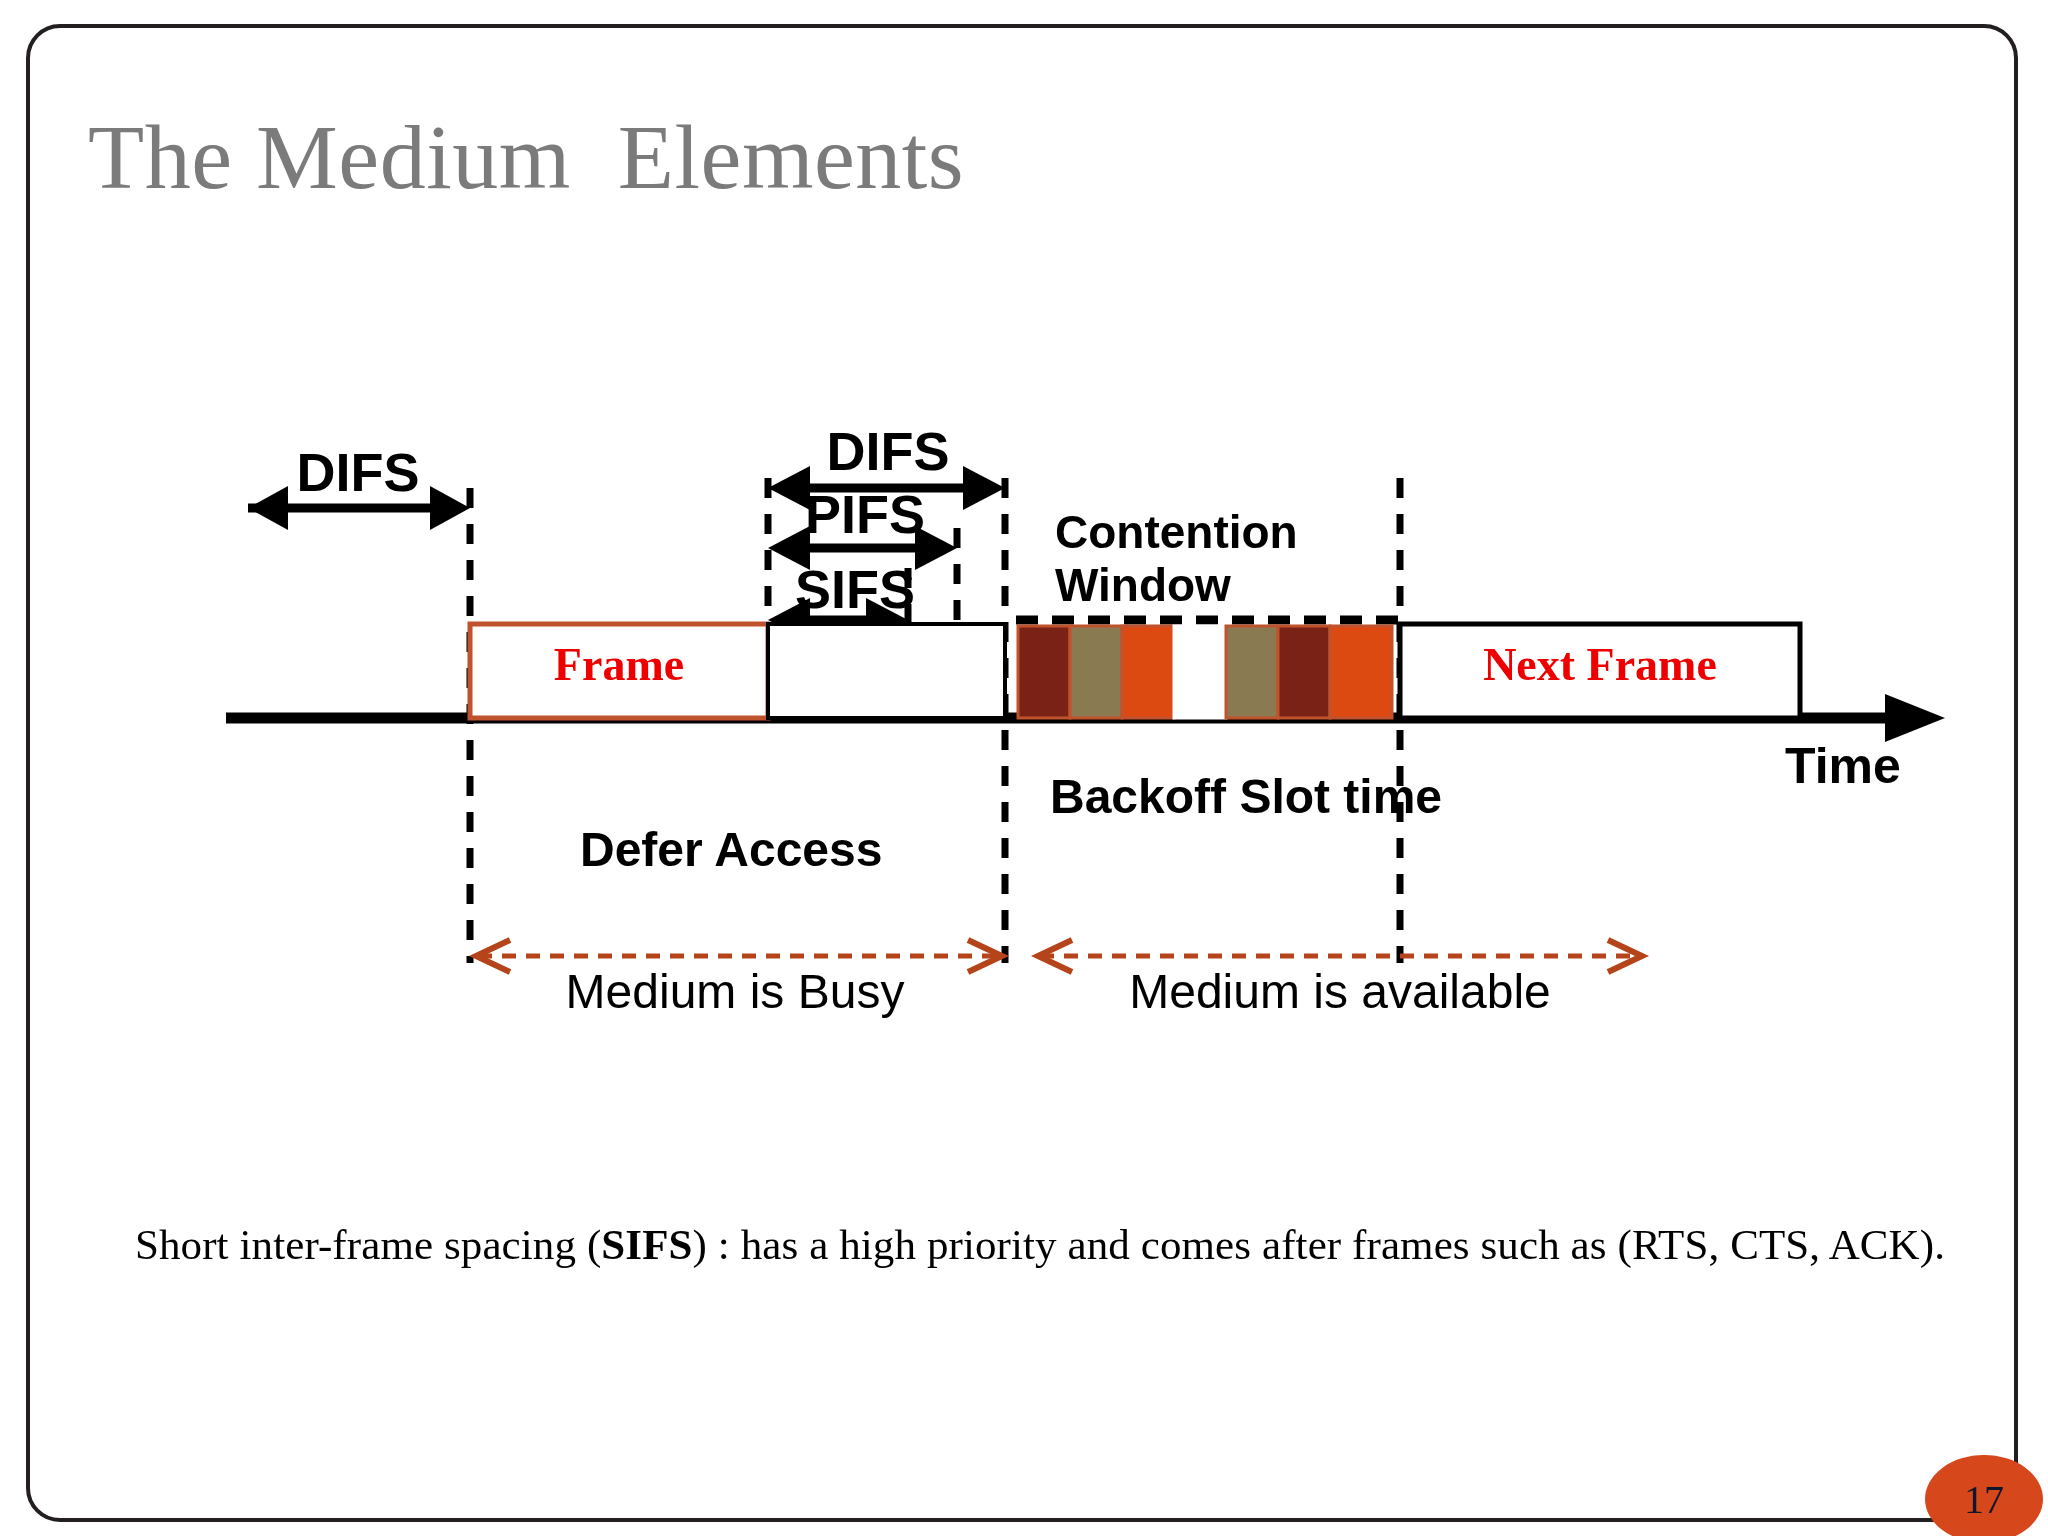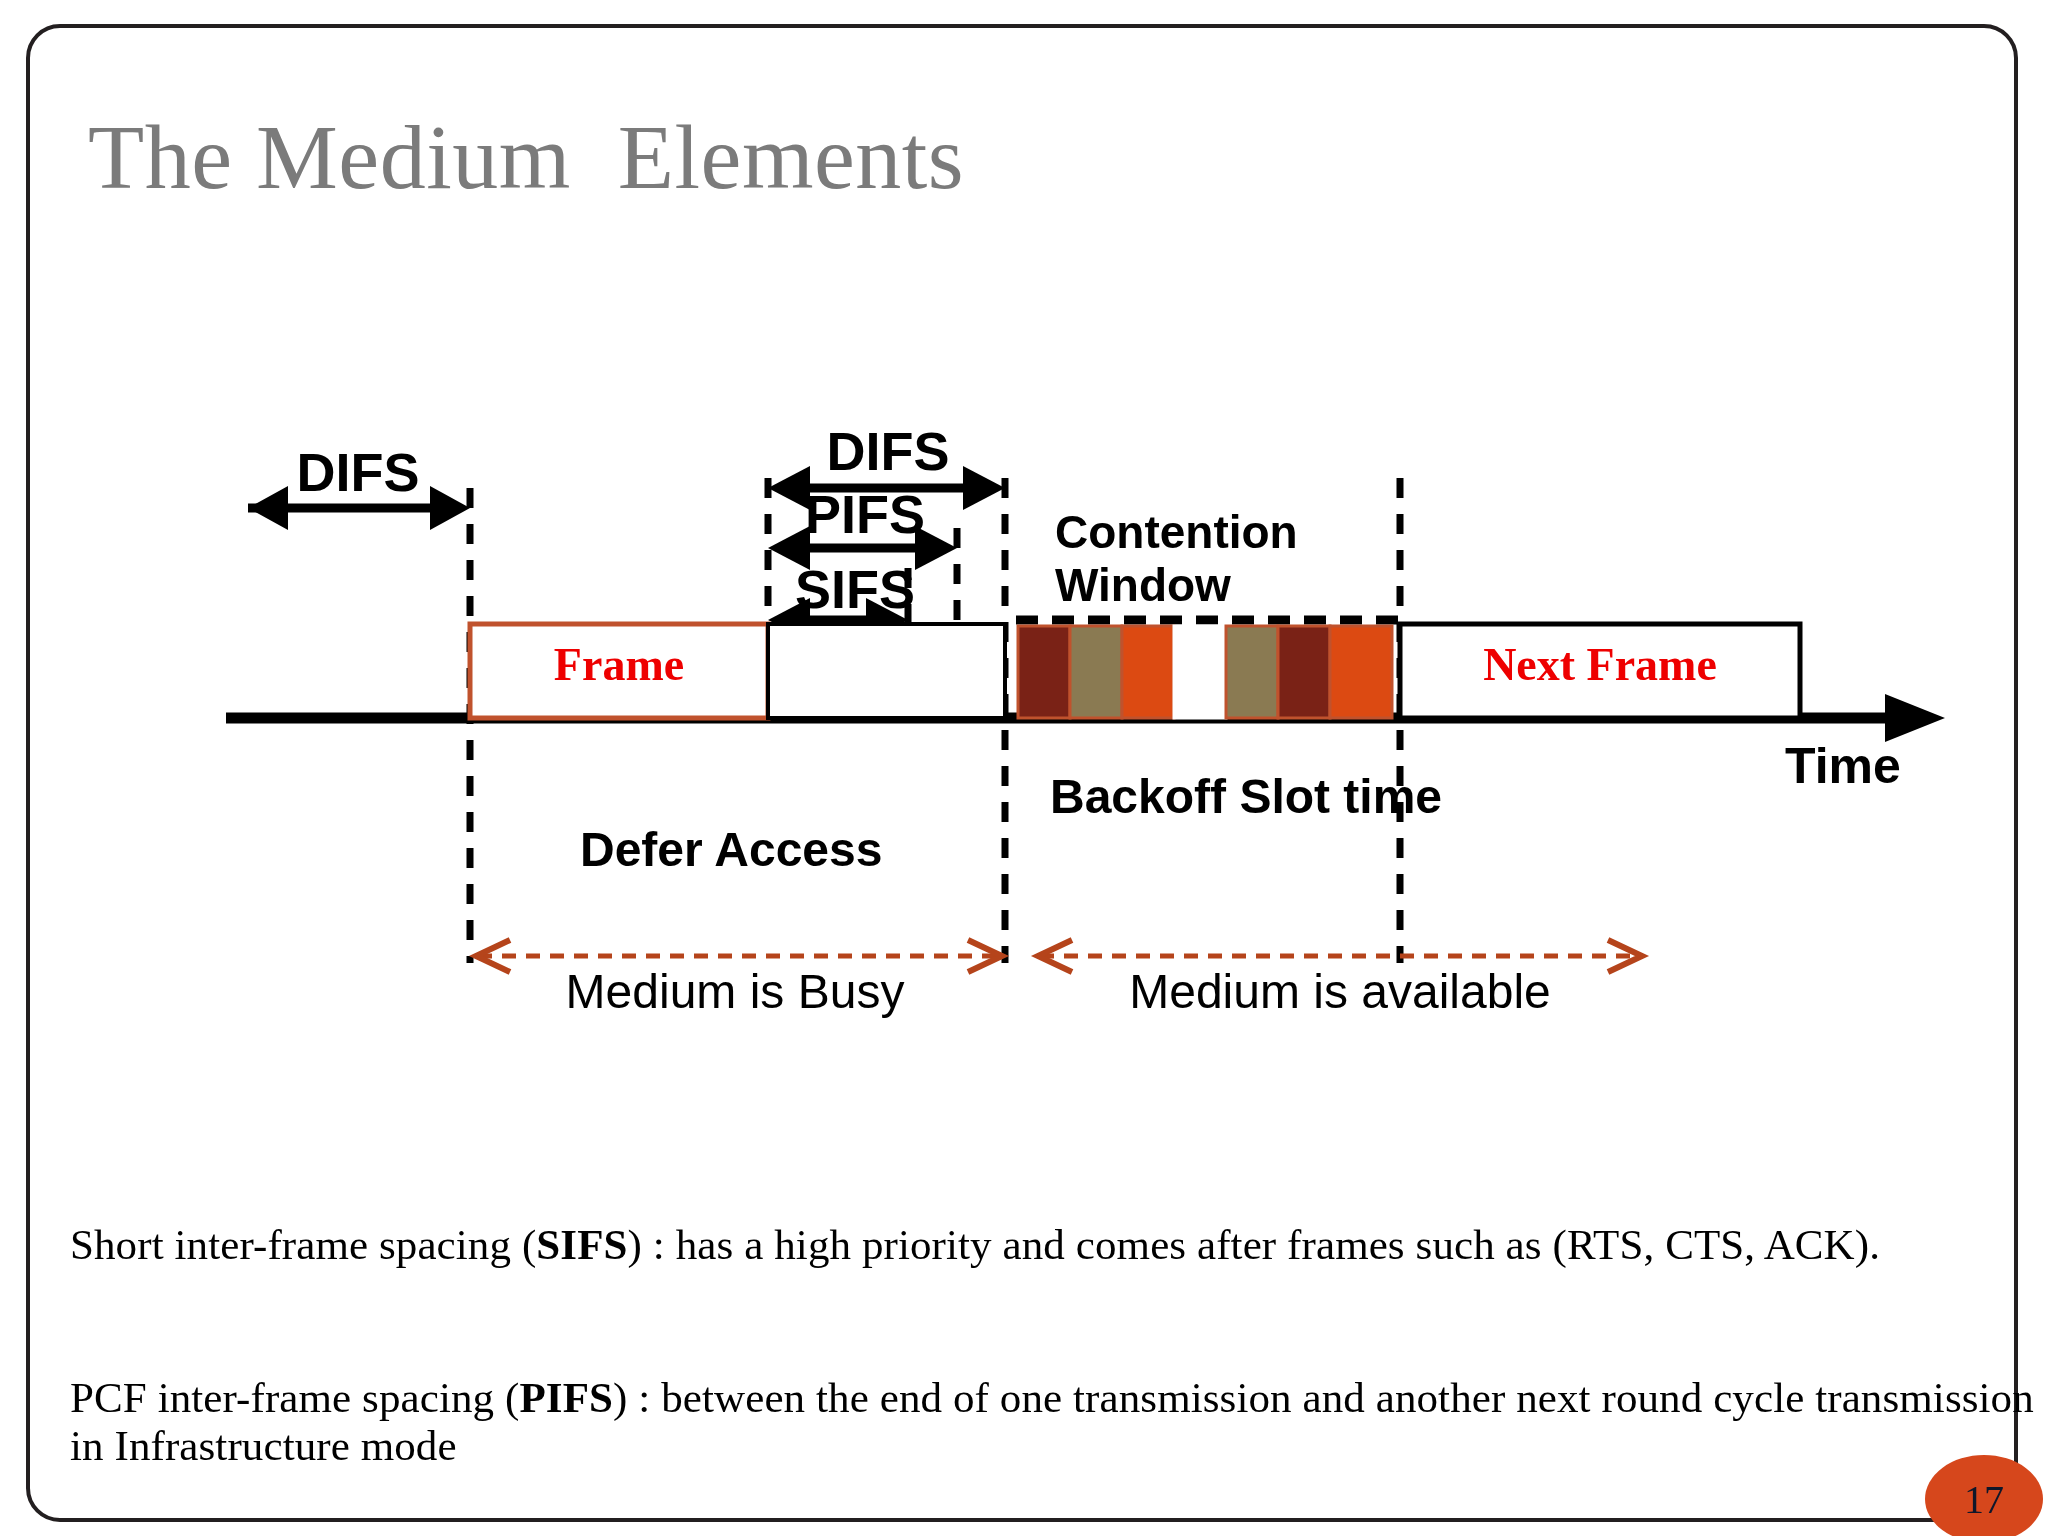--- a/index.html
+++ b/index.html
@@ -158,23 +158,20 @@
     <g>
       <line x1="1040" y1="948" x2="1640" y2="948" stroke="#b5441b" stroke-width="5" stroke-dasharray="14,10"></line>
       <polyline points="1072,932 1038,948 1072,964" fill="none" stroke="#b5441b" stroke-width="6"></polyline>
       <polyline points="1608,932 1642,948 1608,964" fill="none" stroke="#b5441b" stroke-width="6"></polyline>
     </g>
     <text x="1340" y="1000" text-anchor="middle" font-family="Liberation Sans, sans-serif" font-size="48" fill="#000">Medium is available</text>
 
   </svg>
 
 
-  <div class="para" style="left:70px;top:1213px;width:1940px;">
+  <div class="para" style="left:70px;top:1213px;width:1940px;text-align:center;">
     <span>Short inter-frame spacing (</span><b>SIFS</b><span>) : has a high priority and comes after frames such as (RTS, CTS, ACK).</span>
   </div>
 
-  <div class="para" style="left:70px;top:1366px;width:1970px;">
-    <span>PCF inter-frame spacing (</span><b>PIFS</b><span>) : between the end of one transmission and another next round cycle transmission in  Infrastructure mode</span>
-  </div>
 
   <div class="page-badge">17</div>
 
 </div>
 
 </body></html>

